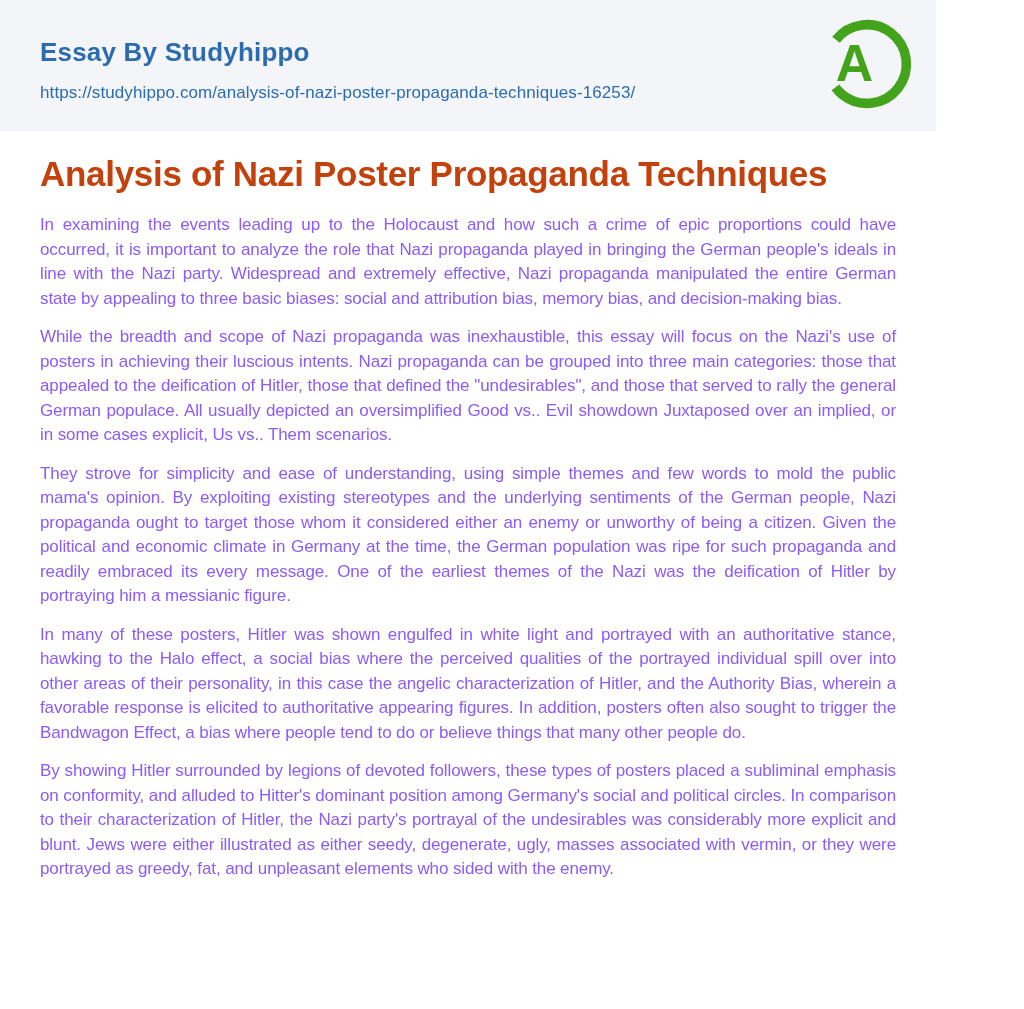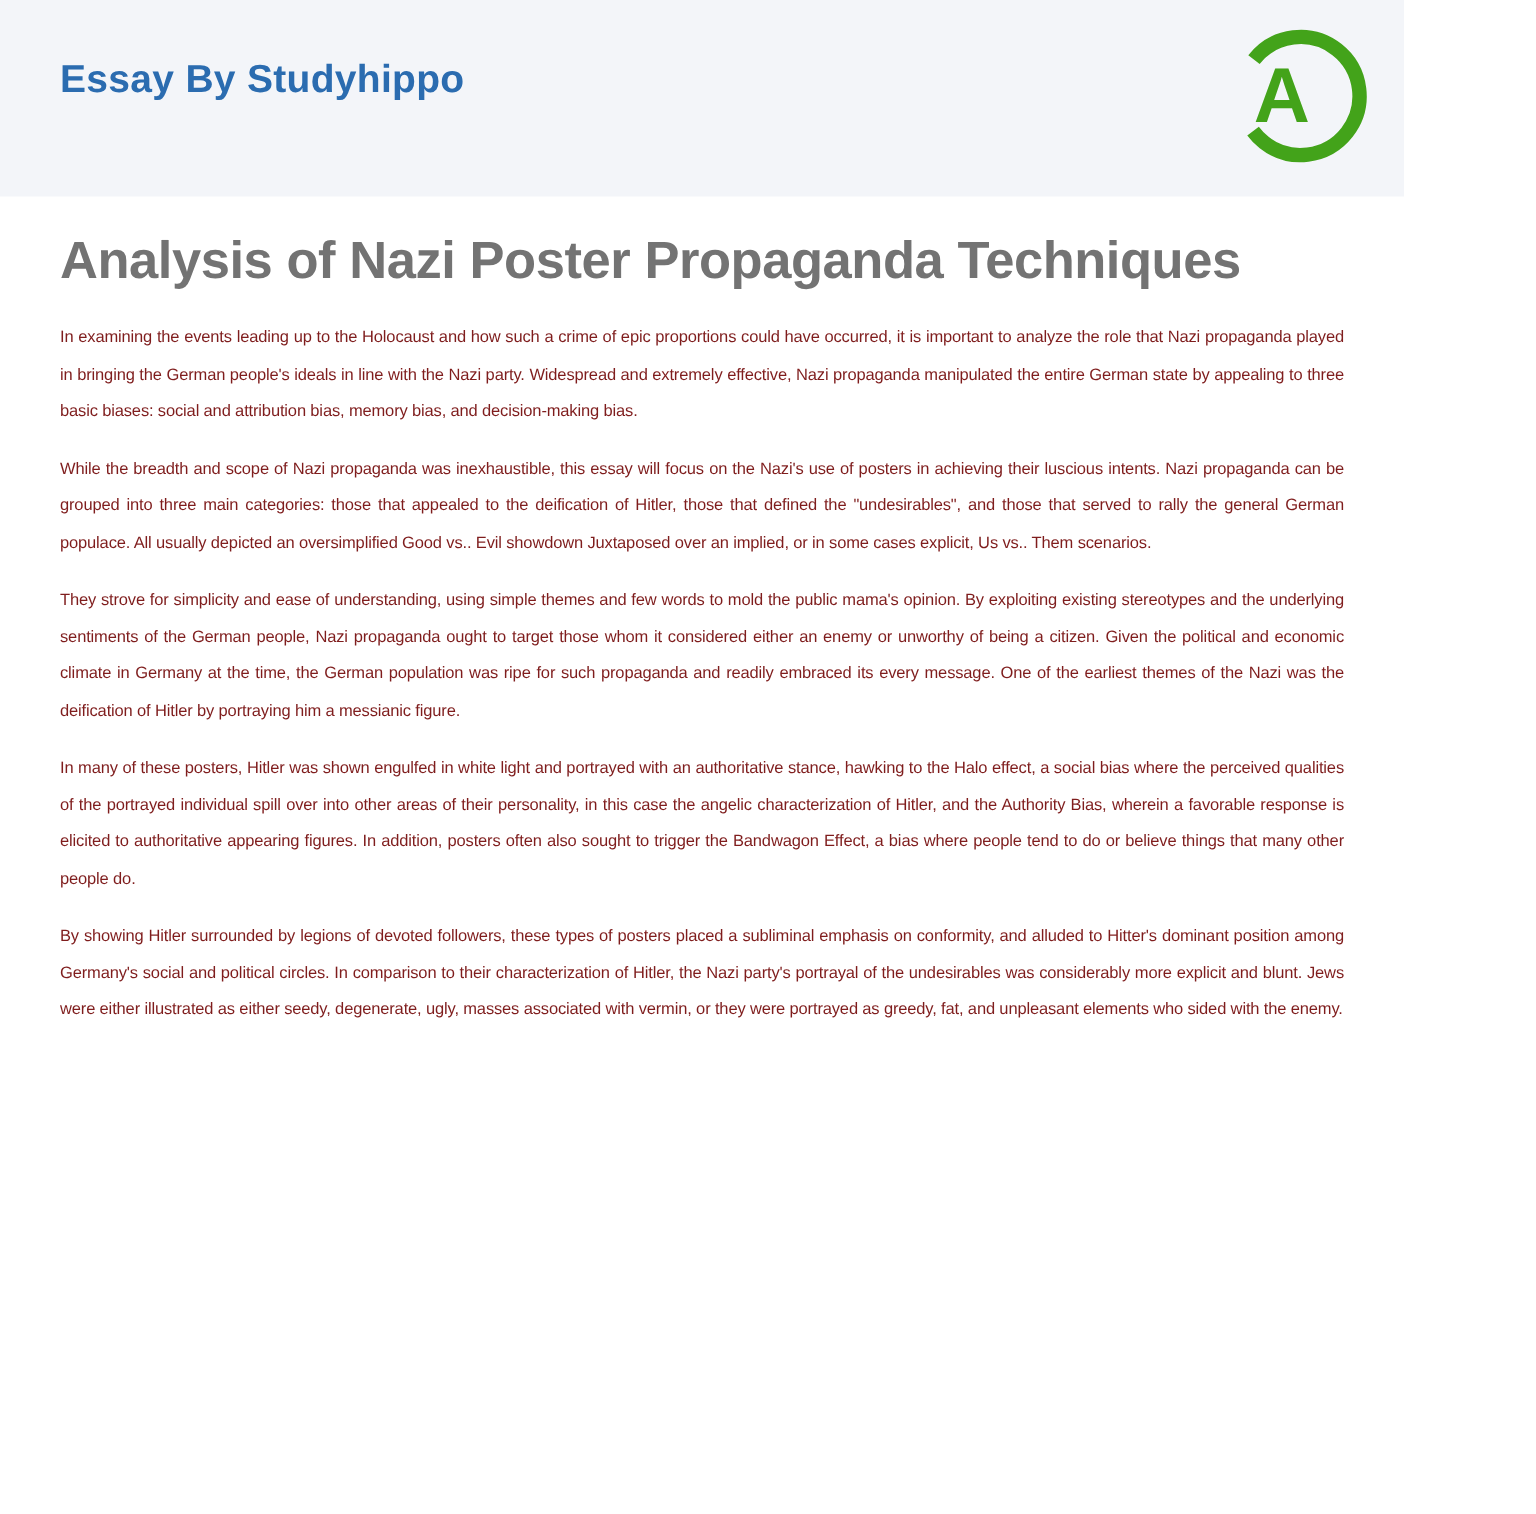--- a/index.html
+++ b/index.html
@@ -52,42 +52,43 @@
   }
   .logo svg { display: block; width: 100%; height: 100%; }
   main {
     padding: 0;
   }
   h1.title {
     margin: 22px 40px 14px 40px;
     font-size: 35px;
     line-height: 42px;
     font-weight: 700;
-    color: #737373;
+    color: #c2410c;
     letter-spacing: -0.3px;
   }
   main p.essay-par {
     margin: 14px 40px 0 40px;
-    font-size: 11px;
+    font-size: 17px;
     line-height: 24.5px;
-    color: #7f1d1d;
+    color: #8b5cf6;
     text-align: justify;
     letter-spacing: -0.1px;
   }
   main p.essay-par:first-of-type {
     margin-top: 18px;
   }
 </style>
 </head>
 <body>
 
 <div class="page">
 
   <header class="topbar">
     <div class="byline">Essay By Studyhippo</div>
+    <a class="source-url">https://studyhippo.com/analysis-of-nazi-poster-propaganda-techniques-16253/</a>
 
     <div class="logo">
       <svg viewBox="0 0 100 100" xmlns="http://www.w3.org/2000/svg" aria-hidden="true">
         <circle cx="50" cy="50" r="41" fill="none" stroke="#43a31a" stroke-width="10" stroke-dasharray="204 54" transform="rotate(218 50 50)"></circle>
         <text x="37" y="68" text-anchor="middle" font-family="Liberation Sans, sans-serif" font-size="54" font-weight="bold" fill="#43a31a">A</text>
       </svg>
     </div>
   </header>
 
   <main>

